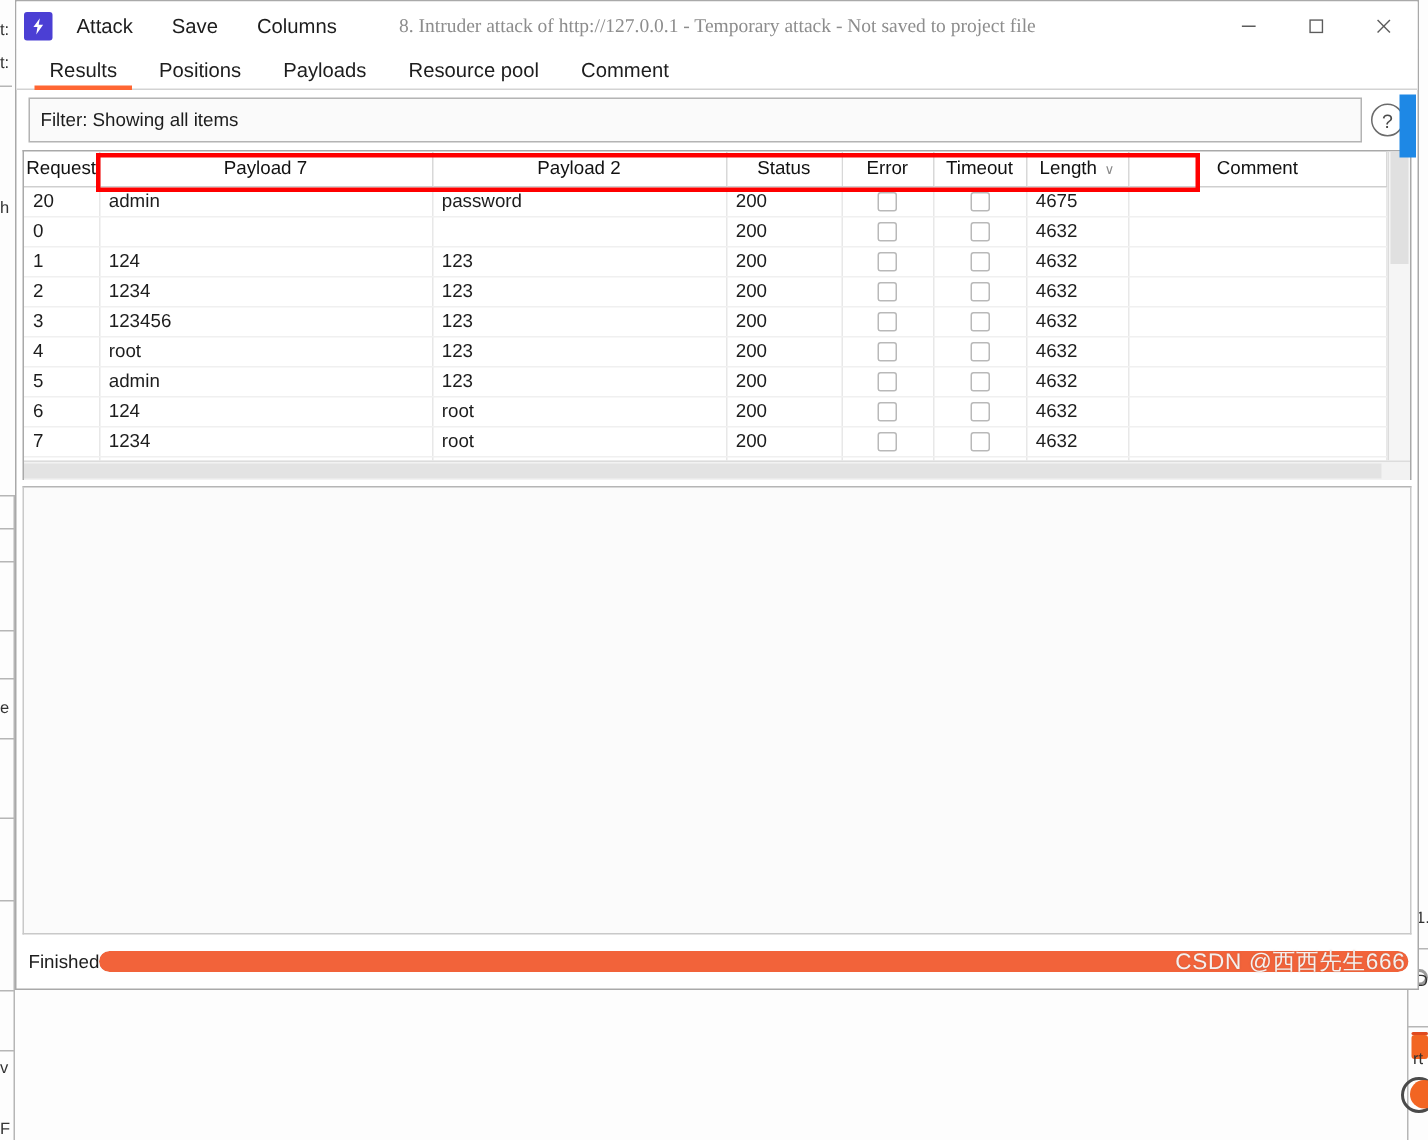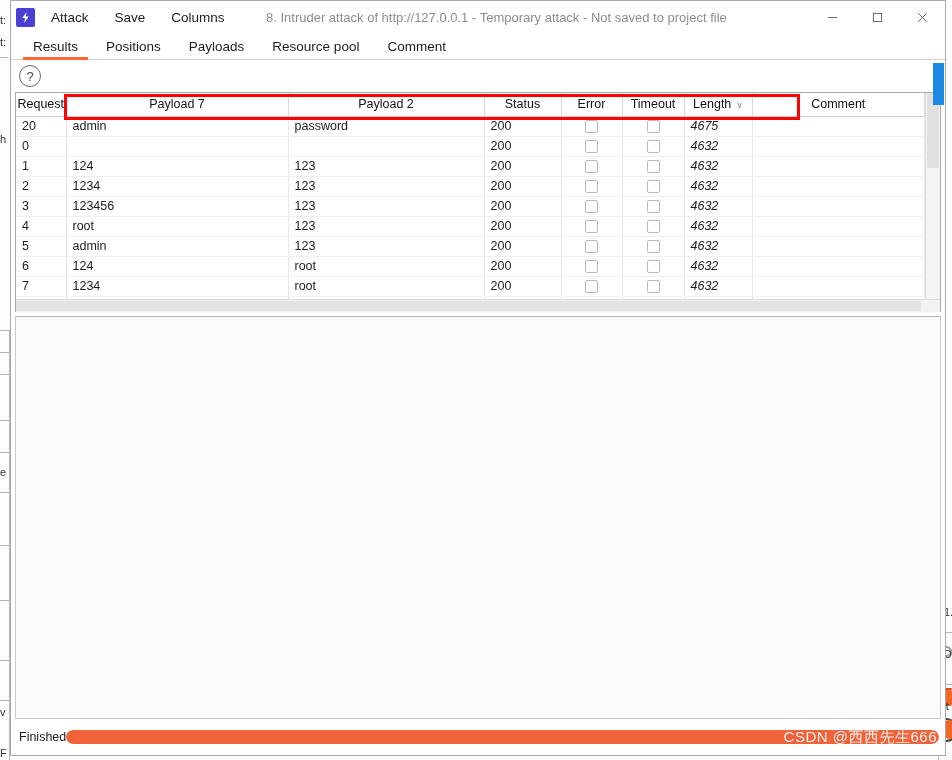--- a/index.html
+++ b/index.html
@@ -39,21 +39,21 @@
   .bg-circle {
     position: absolute;
     border-radius: 50%;
     border: 2px solid #4a4a4a;
   }
 
   
   #intruder-window {
     position: absolute;
     left: 10px; top: 0px;
-    width: 936px; height: 756px;
+    width: 936px; height: 660px;
     background: #ffffff;
     border: 1px solid #a9a9a9;
     display: flex;
     flex-direction: column;
   }
 
   
   #title-bar {
     height: 32px;
     display: flex;
@@ -78,20 +78,21 @@
     margin-left: 6px;
     cursor: default;
     white-space: nowrap;
   }
   #title-text {
     position: absolute;
     left: 255px;
     font-size: 13px;
     color: #8d8d8d;
     white-space: nowrap;
+    font-family: Liberation Serif, serif;
   }
   #win-controls {
     margin-left: auto;
     display: flex;
     height: 100%;
     flex: none;
   }
   .win-ctl {
     width: 45px; height: 100%;
     display: flex; align-items: center; justify-content: center;
@@ -201,21 +202,21 @@
     border-right: 1px solid #e8e8e8;
     border-bottom: 1px solid #f0f0f0;
     padding: 0 6px;
     white-space: nowrap;
     overflow: hidden;
     cursor: default;
   }
   td.c-req   { text-align: left; padding-left: 6px; margin-top: 36px; }
   td.c-pay   { text-align: left; padding-left: 22px; }
   td.c-num   { text-align: left; padding-left: 20px; }
-  td.c-len   { text-align: left; padding-left: 12px; font-style: italic; }
+  td.c-len   { text-align: left; padding-left: 12px; }
   td.c-chk   { text-align: center; padding: 0; }
   .cellbox {
     width: 13px; height: 13px;
     border: 1px solid #b9b9b9;
     border-radius: 2px;
     background: #fff;
     display: inline-block;
     vertical-align: middle;
   }
   .sort-chev {
@@ -395,20 +396,23 @@
 
   <div id="tab-strip">
       <div class="tab active">Results</div>
       <div class="tab">Positions</div>
       <div class="tab">Payloads</div>
       <div class="tab">Resource pool</div>
       <div class="tab">Comment</div>
     </div>
 
   <div id="filter-row">
+    <div id="filter-bar">
+      <span>Filter: Showing all items</span>
+    </div>
     <div id="help-icon">?</div>
   </div>
 
   <div id="table-region">
     <div id="table-scroll-wrap">
       <div id="table-inner">
         <table class="results">
           <colgroup id="tbl-colgroup">
               <col style="width: 50px;">
               <col style="width: 222px;">

